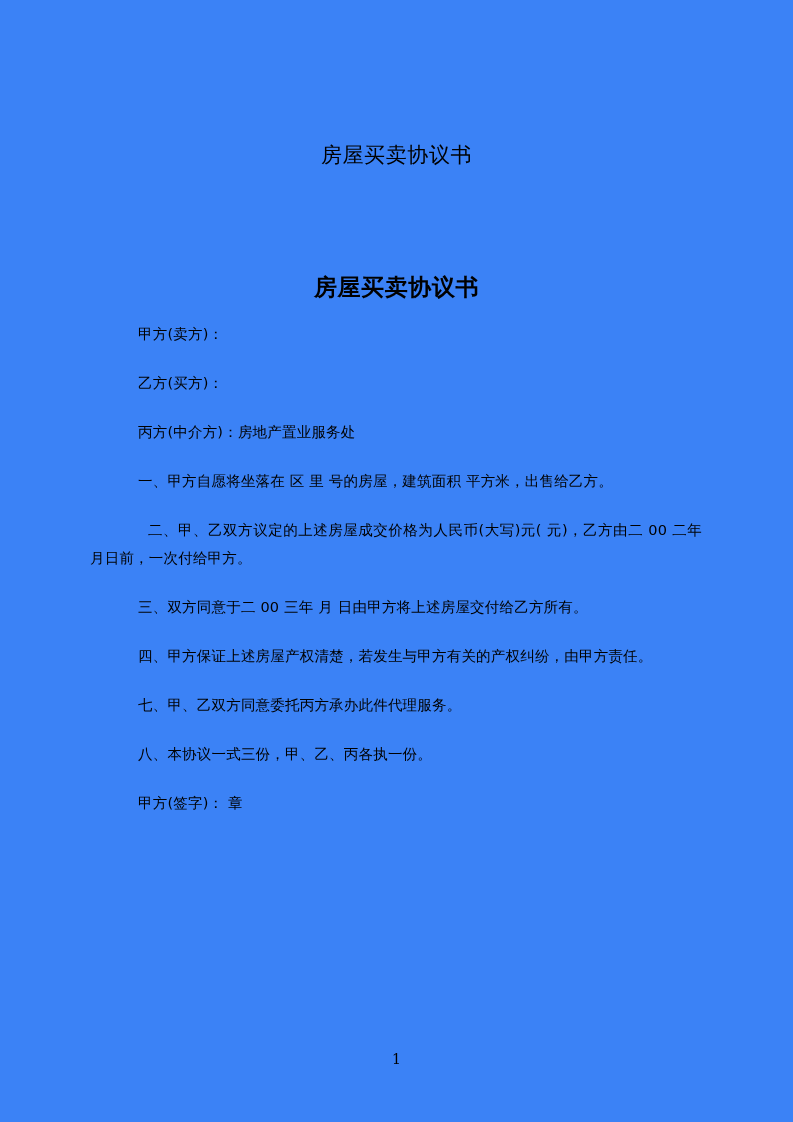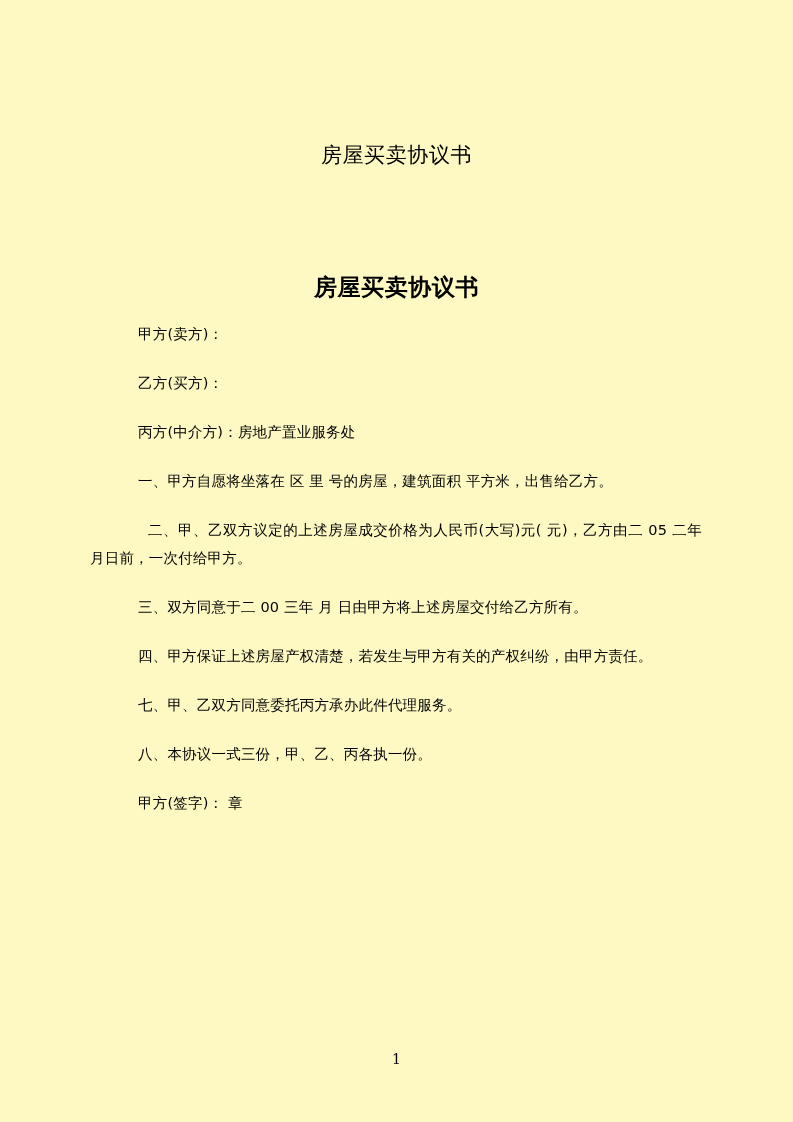--- a/index.html
+++ b/index.html
@@ -15,21 +15,21 @@
     color: #000000;
     overflow: hidden;
   }
 
   .page {
     position: absolute;
     left: 0;
     top: 0;
     width: 793px;
     height: 1122px;
-    background: #fef9c3;
+    background: #3b82f6;
   }
 
   
   .doc-title-1 {
     position: absolute;
     left: 0;
     top: 139px;
     width: 793px;
     text-align: center;
     font-size: 21px;
@@ -100,21 +100,21 @@
   <div class="body-block">
 
     <p class="para indent-party">甲方(卖方)：</p>
 
     <p class="para indent-party">乙方(买方)：</p>
 
     <p class="para indent-party">丙方(中介方)：房地产置业服务处</p>
 
     <p class="para indent-clause">一、甲方自愿将坐落在 区 里 号的房屋，建筑面积 平方米，出售给乙方。</p>
 
-    <p class="para indent-clause2">二、甲、乙双方议定的上述房屋成交价格为人民币(大写)元( 元)，乙方由二 05 二年月日前，一次付给甲方。</p>
+    <p class="para indent-clause2">二、甲、乙双方议定的上述房屋成交价格为人民币(大写)元( 元)，乙方由二 00 二年月日前，一次付给甲方。</p>
 
     <p class="para indent-clause">三、双方同意于二 00 三年 月 日由甲方将上述房屋交付给乙方所有。</p>
 
     <p class="para indent-clause">四、甲方保证上述房屋产权清楚，若发生与甲方有关的产权纠纷，由甲方责任。</p>
 
 
 
     <p class="para indent-clause">七、甲、乙双方同意委托丙方承办此件代理服务。</p>
 
     <p class="para indent-clause">八、本协议一式三份，甲、乙、丙各执一份。</p>

